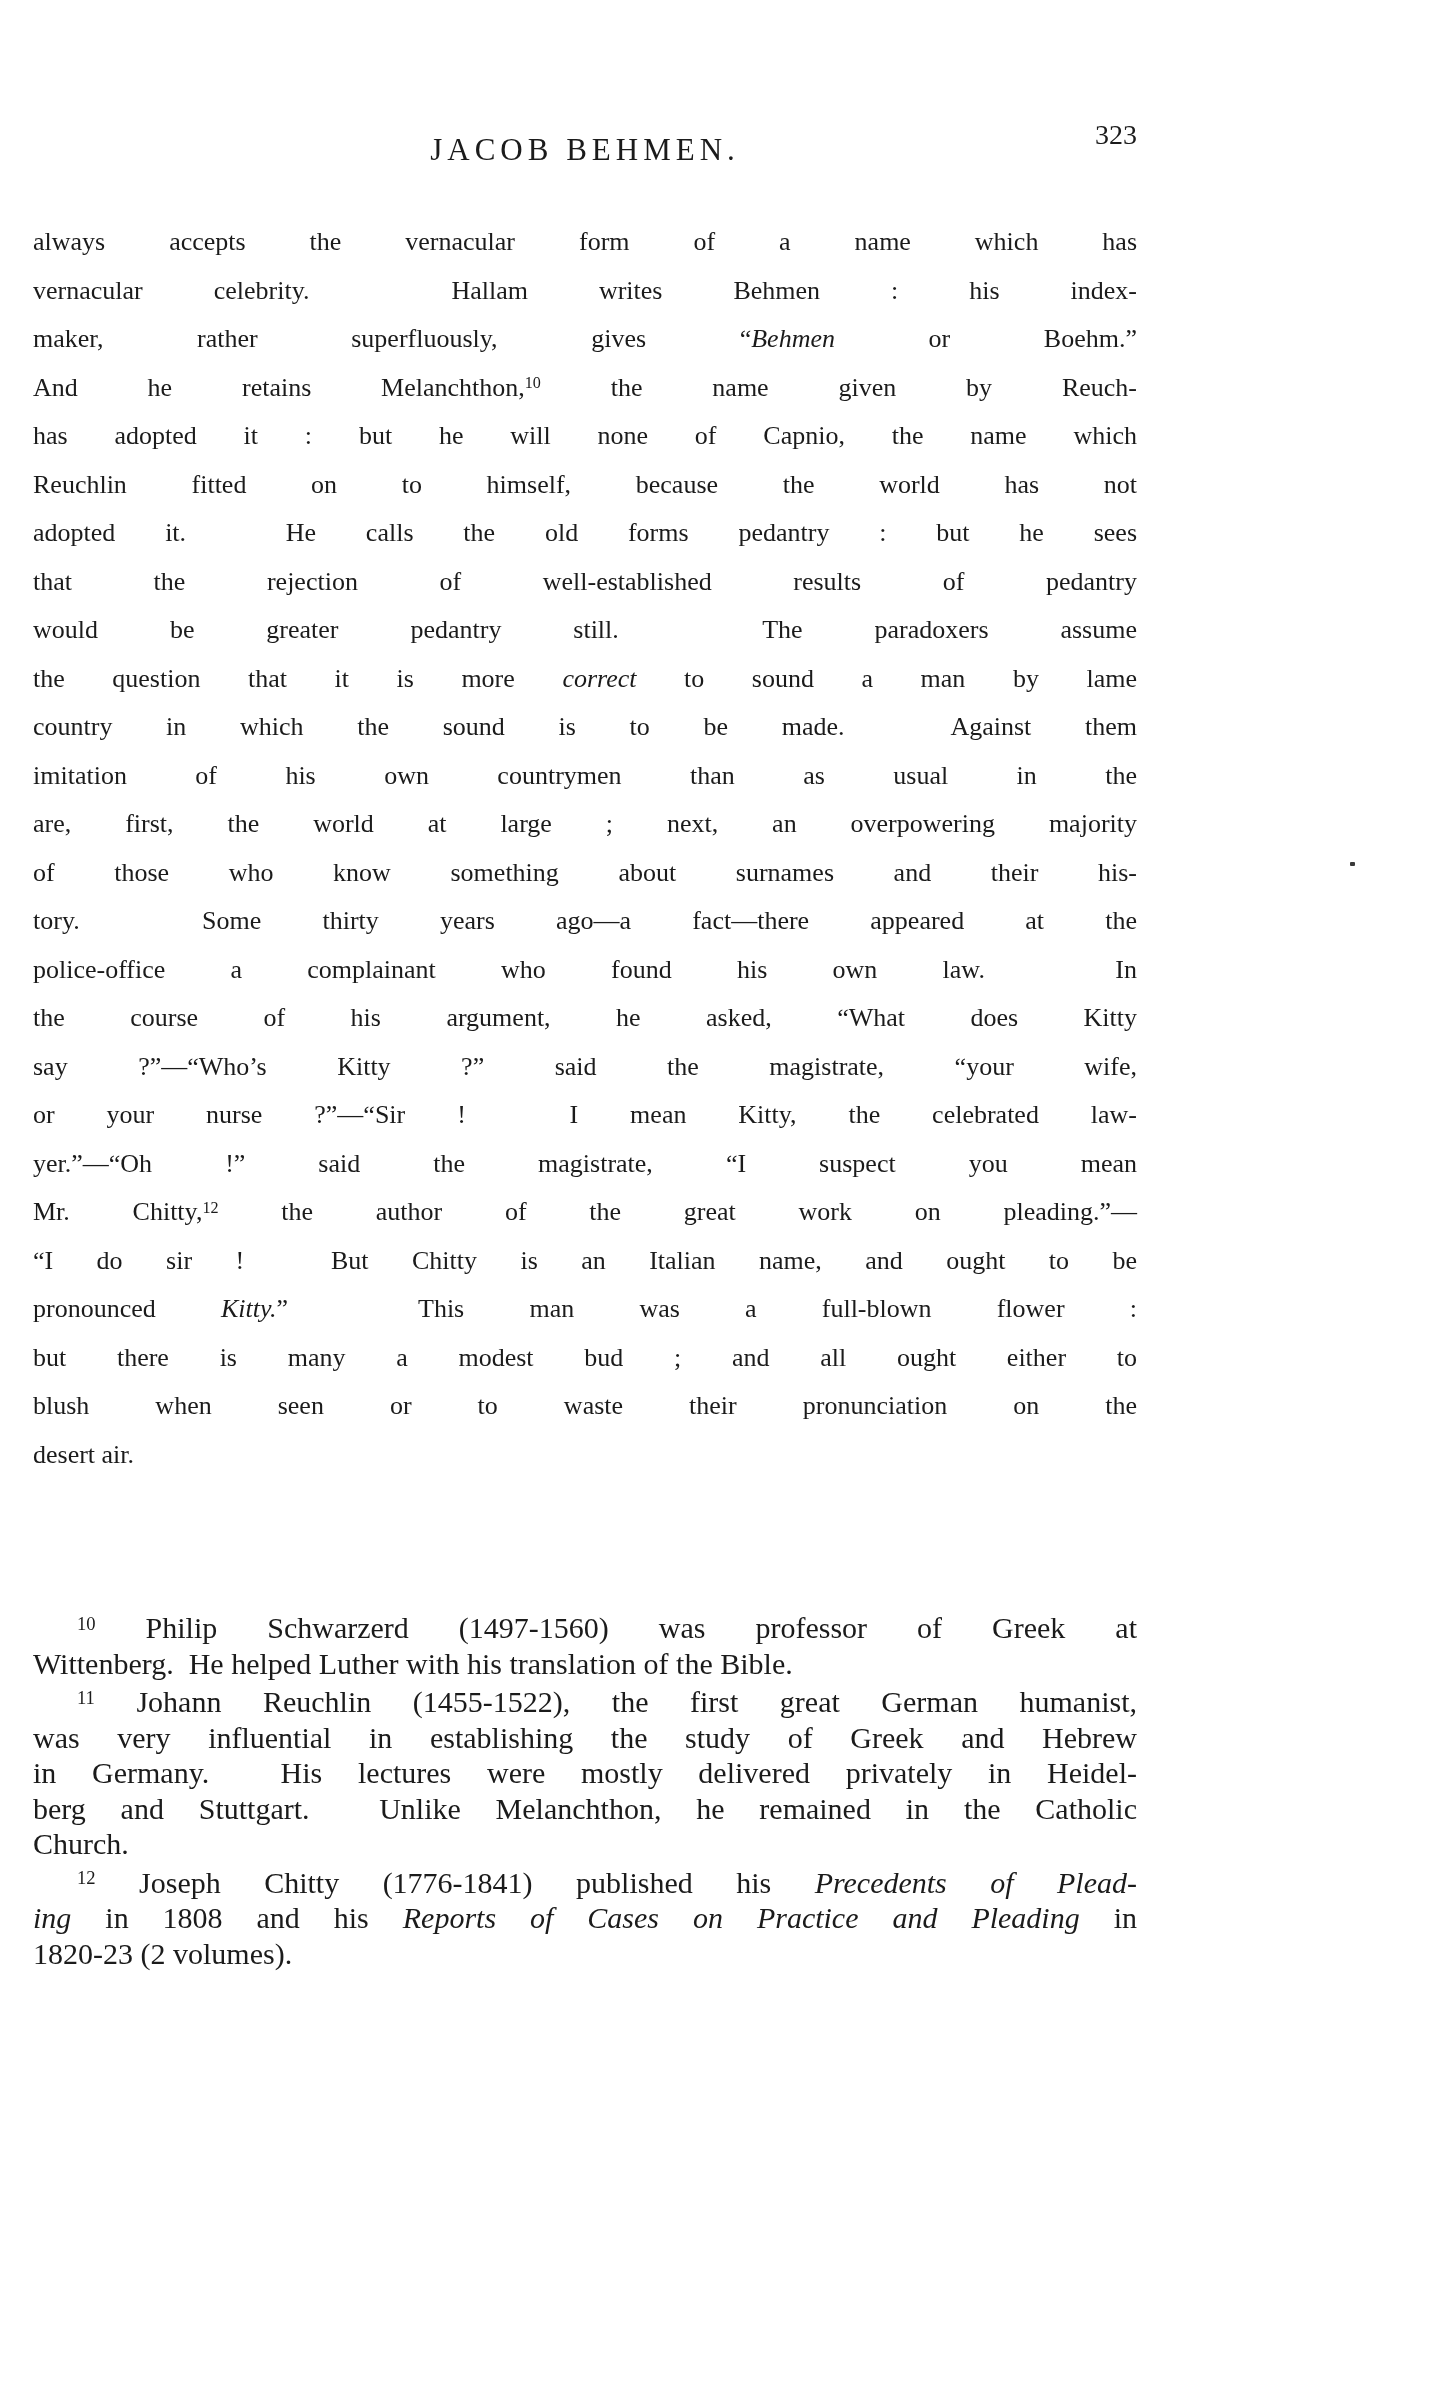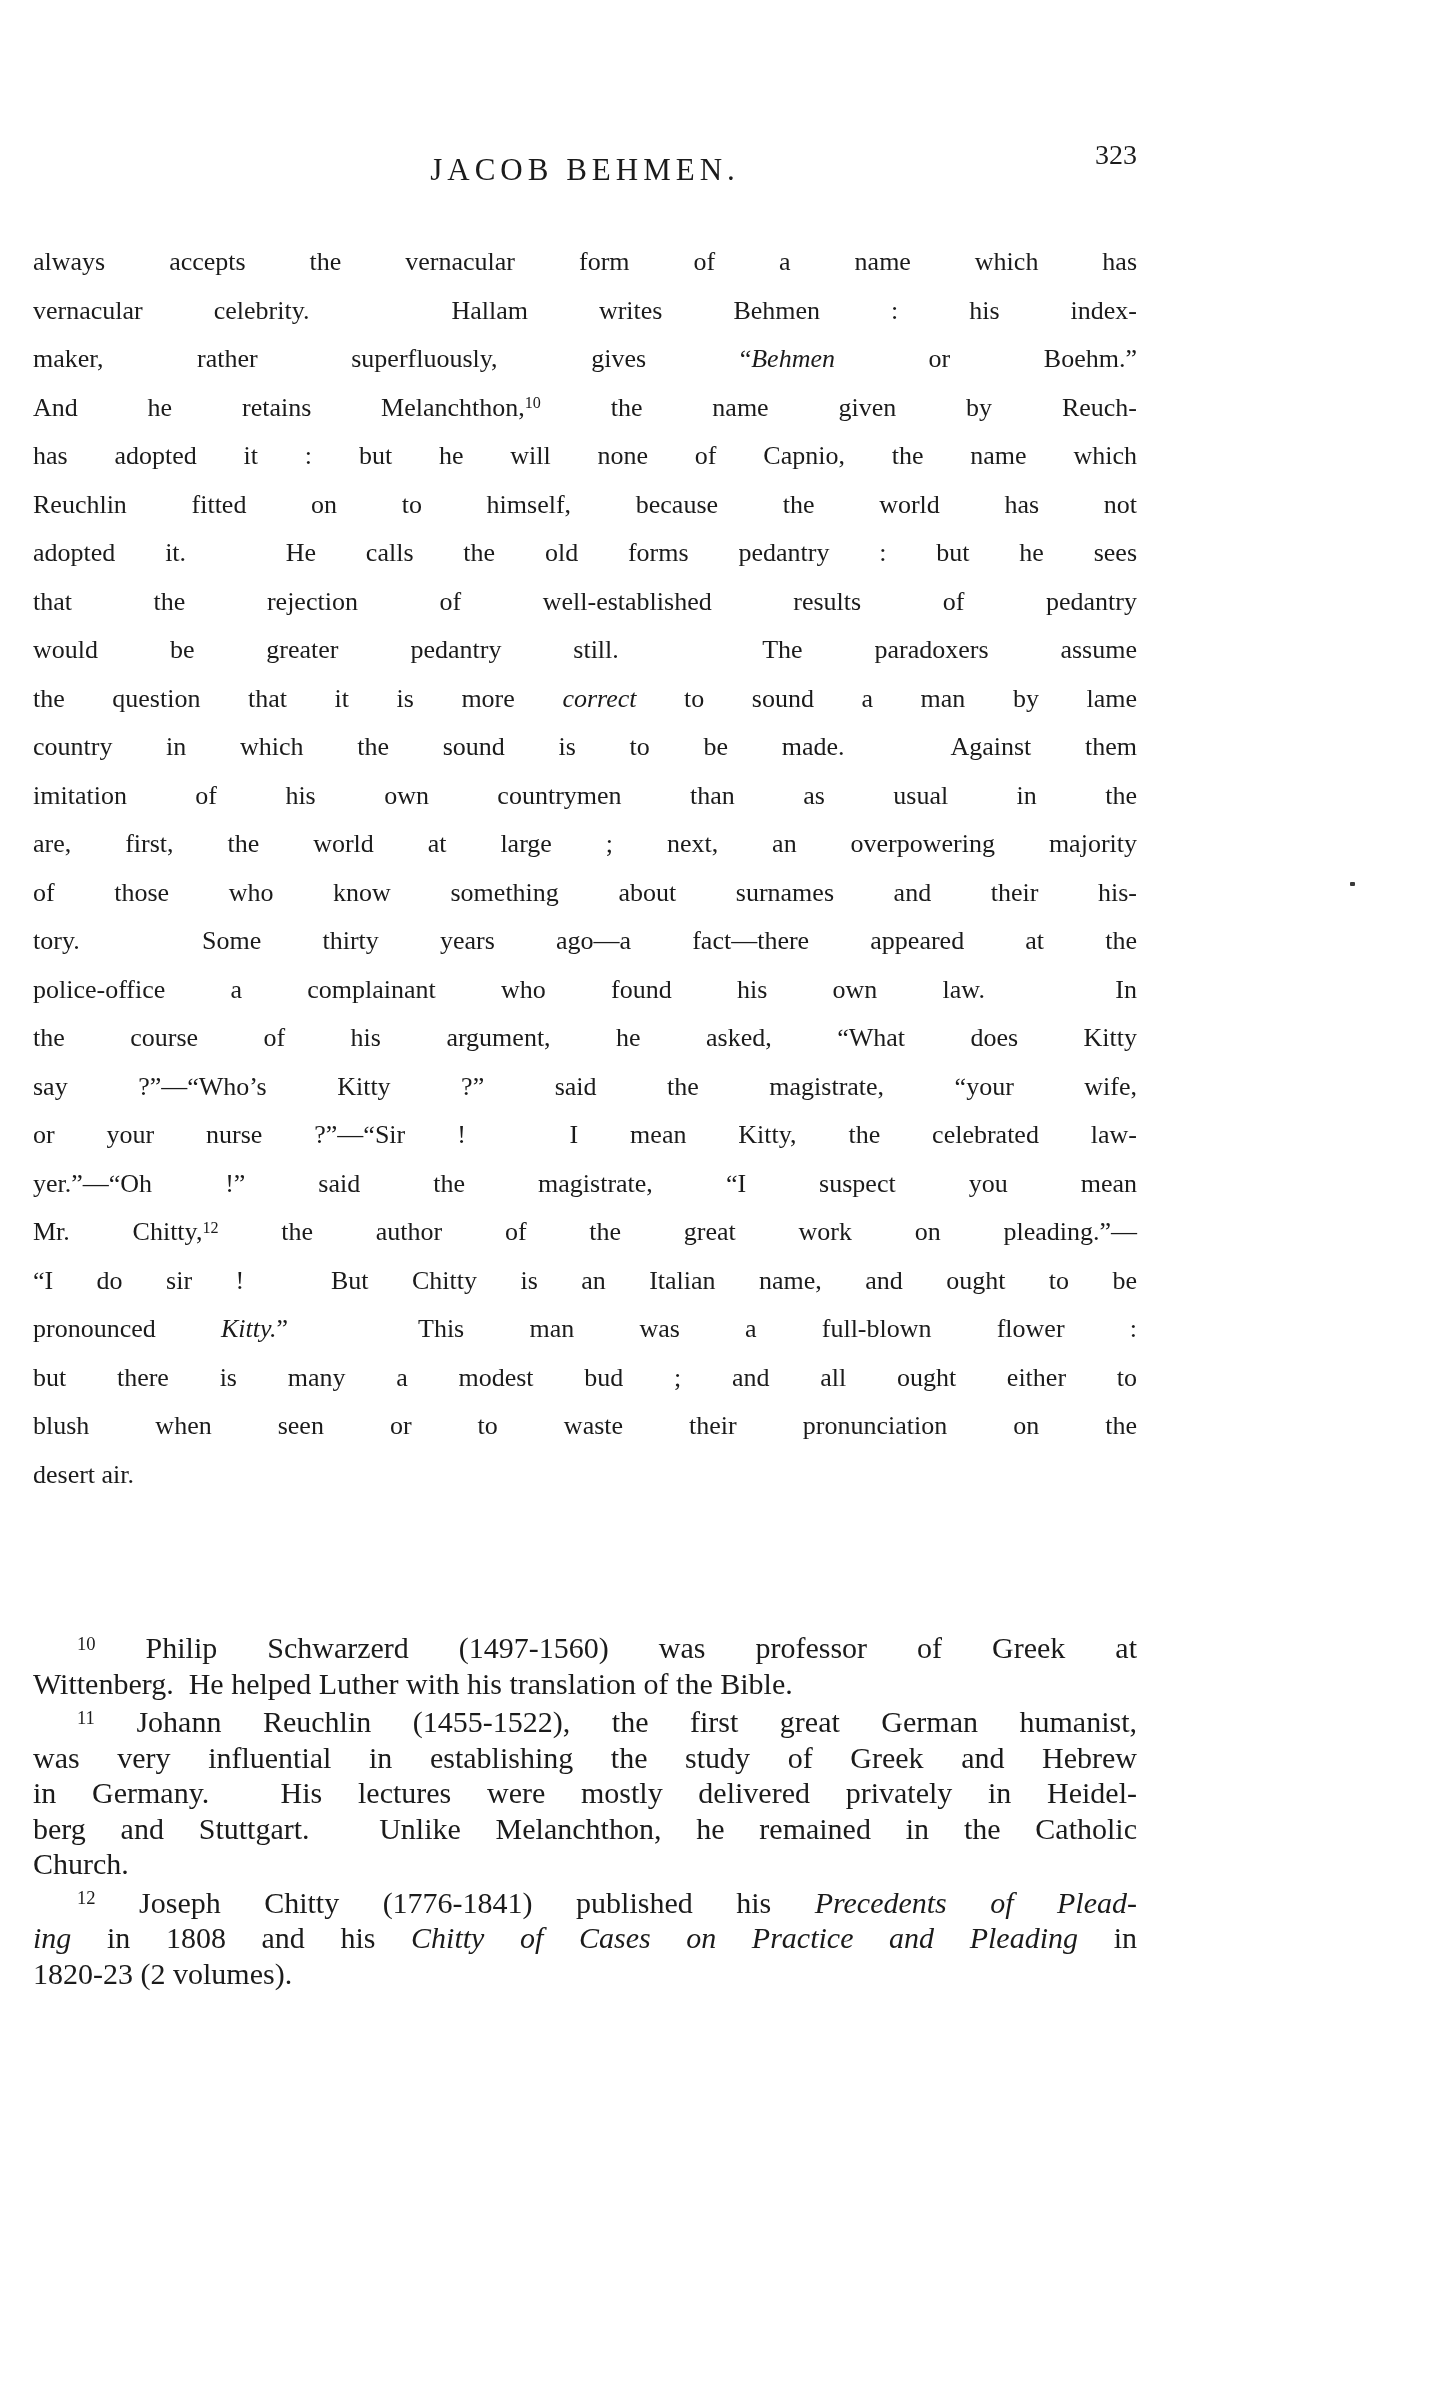--- a/index.html
+++ b/index.html
@@ -8,21 +8,21 @@
   }
   html,body{margin:0;padding:0;}
   body{
     width:1449px;height:2389px;
     background:var(--paper);
     color:var(--ink);
     font-family:"Liberation Serif","DejaVu Serif",serif;
     position:relative;
     overflow:hidden;
   }
-  .page{position:absolute;inset:0;margin-top:20px;}
+  .page{position:absolute;inset:0;}
 
   
   .header{position:absolute;top:110px;left:33px;width:1104px;height:60px;}
   .header-title{
     position:absolute;left:0;right:0;top:22px;
     text-align:center;
     font-size:31px;letter-spacing:5px;
     white-space:nowrap;
   }
   .page-number{
@@ -108,20 +108,20 @@
       </div>
       <div class="fn">
         <div class="bline ind"><sup>11</sup><span> Johann Reuchlin (1455-1522), the first great German humanist,</span></div>
         <div class="bline"><span>was very influential in establishing the study of Greek and Hebrew</span></div>
         <div class="bline"><span>in Germany.&nbsp; His lectures were mostly delivered privately in Heidel-</span></div>
         <div class="bline"><span>berg and Stuttgart.&nbsp; Unlike Melanchthon, he remained in the Catholic</span></div>
         <div class="bline noj"><span>Church.</span></div>
       </div>
       <div class="fn">
         <div class="bline ind"><sup>12</sup><span> Joseph Chitty (1776-1841) published his </span><i>Precedents of Plead-</i></div>
-        <div class="bline"><i>ing</i><span> in 1808 and his </span><i>Chitty of Cases on Practice and Pleading</i><span> in</span></div>
+        <div class="bline"><i>ing</i><span> in 1808 and his </span><i>Reports of Cases on Practice and Pleading</i><span> in</span></div>
         <div class="bline noj"><span>1820-23 (2 volumes).</span></div>
       </div>
     </div>
 
   <div class="speck"></div>
 
 </div>
 
 </body></html>

